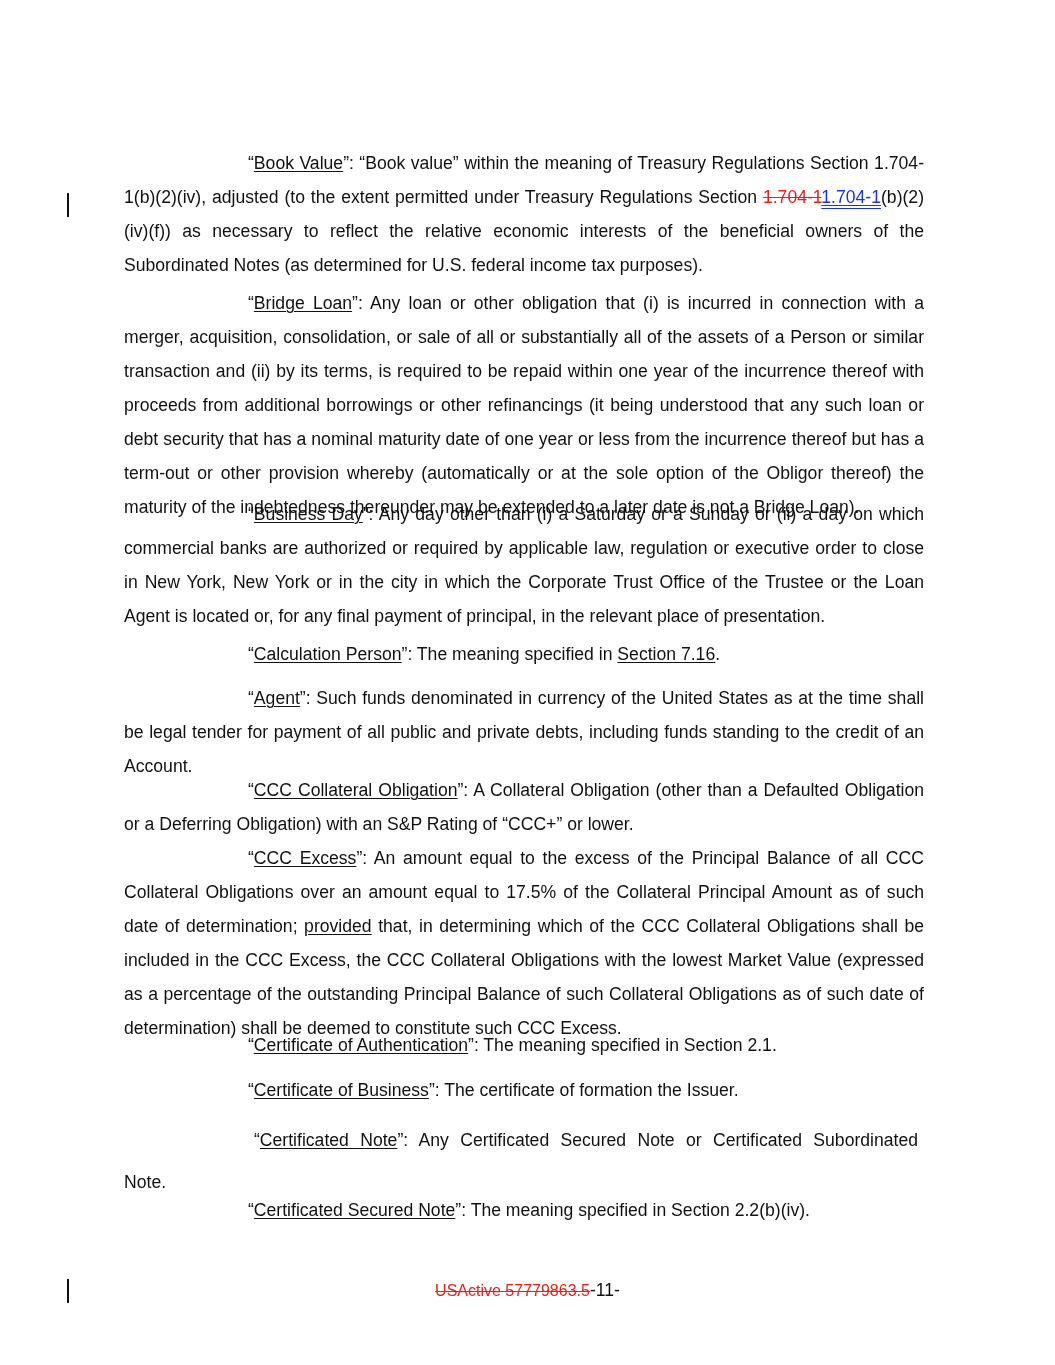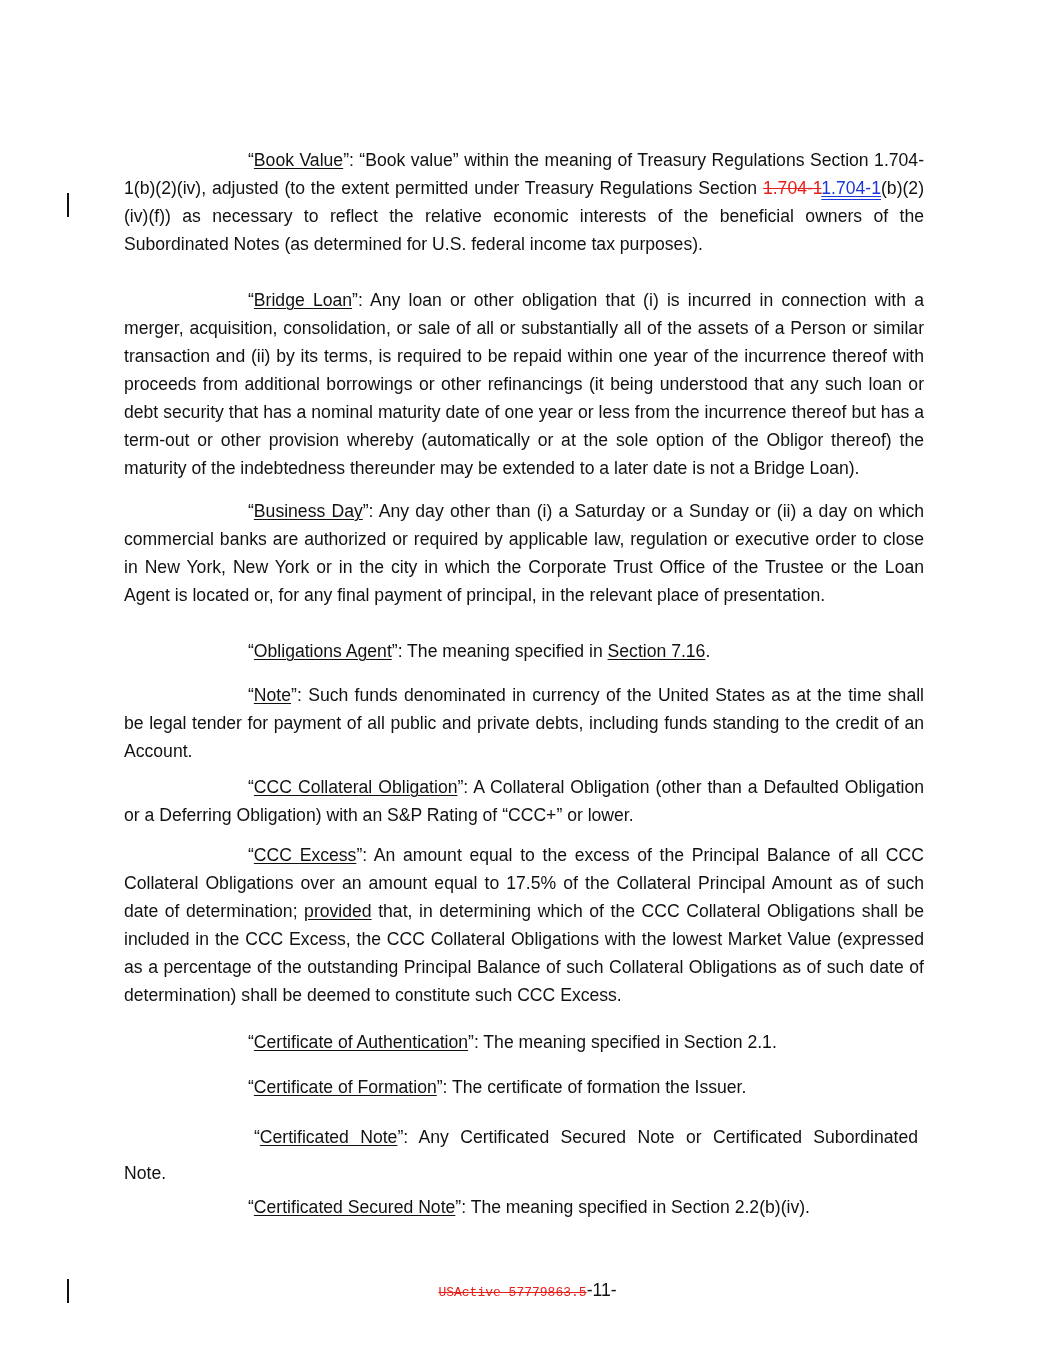--- a/index.html
+++ b/index.html
@@ -1,27 +1,27 @@
 <!DOCTYPE html>
 <html><head>
 <meta charset="utf-8">
 <style>
   html, body { margin: 0; padding: 0; background: #ffffff; }
   body { width: 1055px; height: 1365px; position: relative; overflow: hidden;
          font-family: "Liberation Sans", sans-serif; color: #111; }
   .page { position: absolute; left: 0; top: 0; width: 1055px; height: 1365px; }
-  .body-text { position: absolute; left: 124px; width: 800px; font-size: 17.6px; line-height: 28px; text-align: justify; }
+  .body-text { position: absolute; left: 124px; width: 800px; font-size: 17.6px; line-height: 34px; text-align: justify; }
   .para { margin: 0; text-indent: 124px; }
   .para-noindent { margin: 6px; padding-left: 124px; }
   .u { text-decoration: underline; text-underline-offset: 2px; text-decoration-thickness: 1px; }
   .del { color: #e8201c; text-decoration: line-through; }
   .ins { color: #1a35d8; text-decoration: underline double; text-underline-offset: 2px; }
   .change-bar { position: absolute; left: 67px; width: 2px; background: #111; }
   .footer { position: absolute; left: 0; width: 1055px; top: 1280px; text-align: center; font-size: 17.6px; }
-  .footer .del { font-size: 13px; font-family: Liberation Mono, monospace; }
+  .footer .del { font-size: 16px; }
   .justify-last { text-align-last: justify; }
 </style>
 </head>
 <body>
 
 <div class="page">
 
   <div class="change-bar" style="top:193px;height:24px;"></div>
   <div class="change-bar" style="top:1279px;height:24px;"></div>
 
@@ -31,41 +31,41 @@
 
   <div class="body-text" style="top:286px;">
     <p class="para"><span>“</span><span class="u">Bridge Loan</span><span>”:  Any loan or other obligation that (i) is incurred in connection with a merger, acquisition, consolidation, or sale of all or substantially all of the assets of a Person or similar transaction and (ii) by its terms, is required to be repaid within one year of the incurrence thereof with proceeds from additional borrowings or other refinancings (it being understood that any such loan or debt security that has a nominal maturity date of one year or less from the incurrence thereof but has a term-out or other provision whereby (automatically or at the sole option of the Obligor thereof) the maturity of the indebtedness thereunder may be extended to a later date is not a Bridge Loan).</span></p>
   </div>
 
   <div class="body-text" style="top:497px;">
     <p class="para"><span>“</span><span class="u">Business Day</span><span>”:  Any day other than (i) a Saturday or a Sunday or (ii) a day on which commercial banks are authorized or required by applicable law, regulation or executive order to close in New York, New York or in the city in which the Corporate Trust Office of the Trustee or the Loan Agent is located or, for any final payment of principal, in the relevant place of presentation.</span></p>
   </div>
 
   <div class="body-text" style="top:637px;">
-    <p class="para"><span>“</span><span class="u">Obligations Agent</span><span>”:  The meaning specified in </span><span class="u">Section 7.16</span><span>.</span></p>
+    <p class="para"><span>“</span><span class="u">Calculation Person</span><span>”:  The meaning specified in </span><span class="u">Section 7.16</span><span>.</span></p>
   </div>
 
   <div class="body-text" style="top:681px;">
-    <p class="para"><span>“</span><span class="u">Note</span><span>”:  Such funds denominated in currency of the United States as at the time shall be legal tender for payment of all public and private debts, including funds standing to the credit of an Account.</span></p>
+    <p class="para"><span>“</span><span class="u">Agent</span><span>”:  Such funds denominated in currency of the United States as at the time shall be legal tender for payment of all public and private debts, including funds standing to the credit of an Account.</span></p>
   </div>
 
   <div class="body-text" style="top:773px;">
     <p class="para"><span>“</span><span class="u">CCC Collateral Obligation</span><span>”:  A Collateral Obligation (other than a Defaulted Obligation or a Deferring Obligation) with an S&amp;P Rating of “CCC+” or lower.</span></p>
   </div>
 
   <div class="body-text" style="top:841px;">
     <p class="para"><span>“</span><span class="u">CCC Excess</span><span>”:  An amount equal to the excess of the Principal Balance of all CCC Collateral Obligations over an amount equal to 17.5% of the Collateral Principal Amount as of such date of determination; </span><span class="u">provided</span><span> that, in determining which of the CCC Collateral Obligations shall be included in the CCC Excess, the CCC Collateral Obligations with the lowest Market Value (expressed as a percentage of the outstanding Principal Balance of such Collateral Obligations as of such date of determination) shall be deemed to constitute such CCC Excess.</span></p>
   </div>
 
   <div class="body-text" style="top:1028px;">
     <p class="para"><span>“</span><span class="u">Certificate of Authentication</span><span>”:  The meaning specified in Section 2.1.</span></p>
   </div>
 
   <div class="body-text" style="top:1073px;">
-    <p class="para"><span>“</span><span class="u">Certificate of Formation</span><span>”:  The certificate of formation the Issuer.</span></p>
+    <p class="para"><span>“</span><span class="u">Certificate of Business</span><span>”:  The certificate of formation the Issuer.</span></p>
   </div>
 
   <div class="body-text" style="top:1117px;">
     <p class="para-noindent justify-last"><span>“</span><span class="u">Certificated Note</span><span>”:  Any Certificated Secured Note or Certificated Subordinated</span></p>
     <p class="para" style="text-indent:0;margin-top:8px;"><span>Note.</span></p>
   </div>
 
   <div class="body-text" style="top:1185px;margin-top:8px;">
     <p class="para"><span>“</span><span class="u">Certificated Secured Note</span><span>”:  The meaning specified in Section 2.2(b)(iv).</span></p>
   </div>

